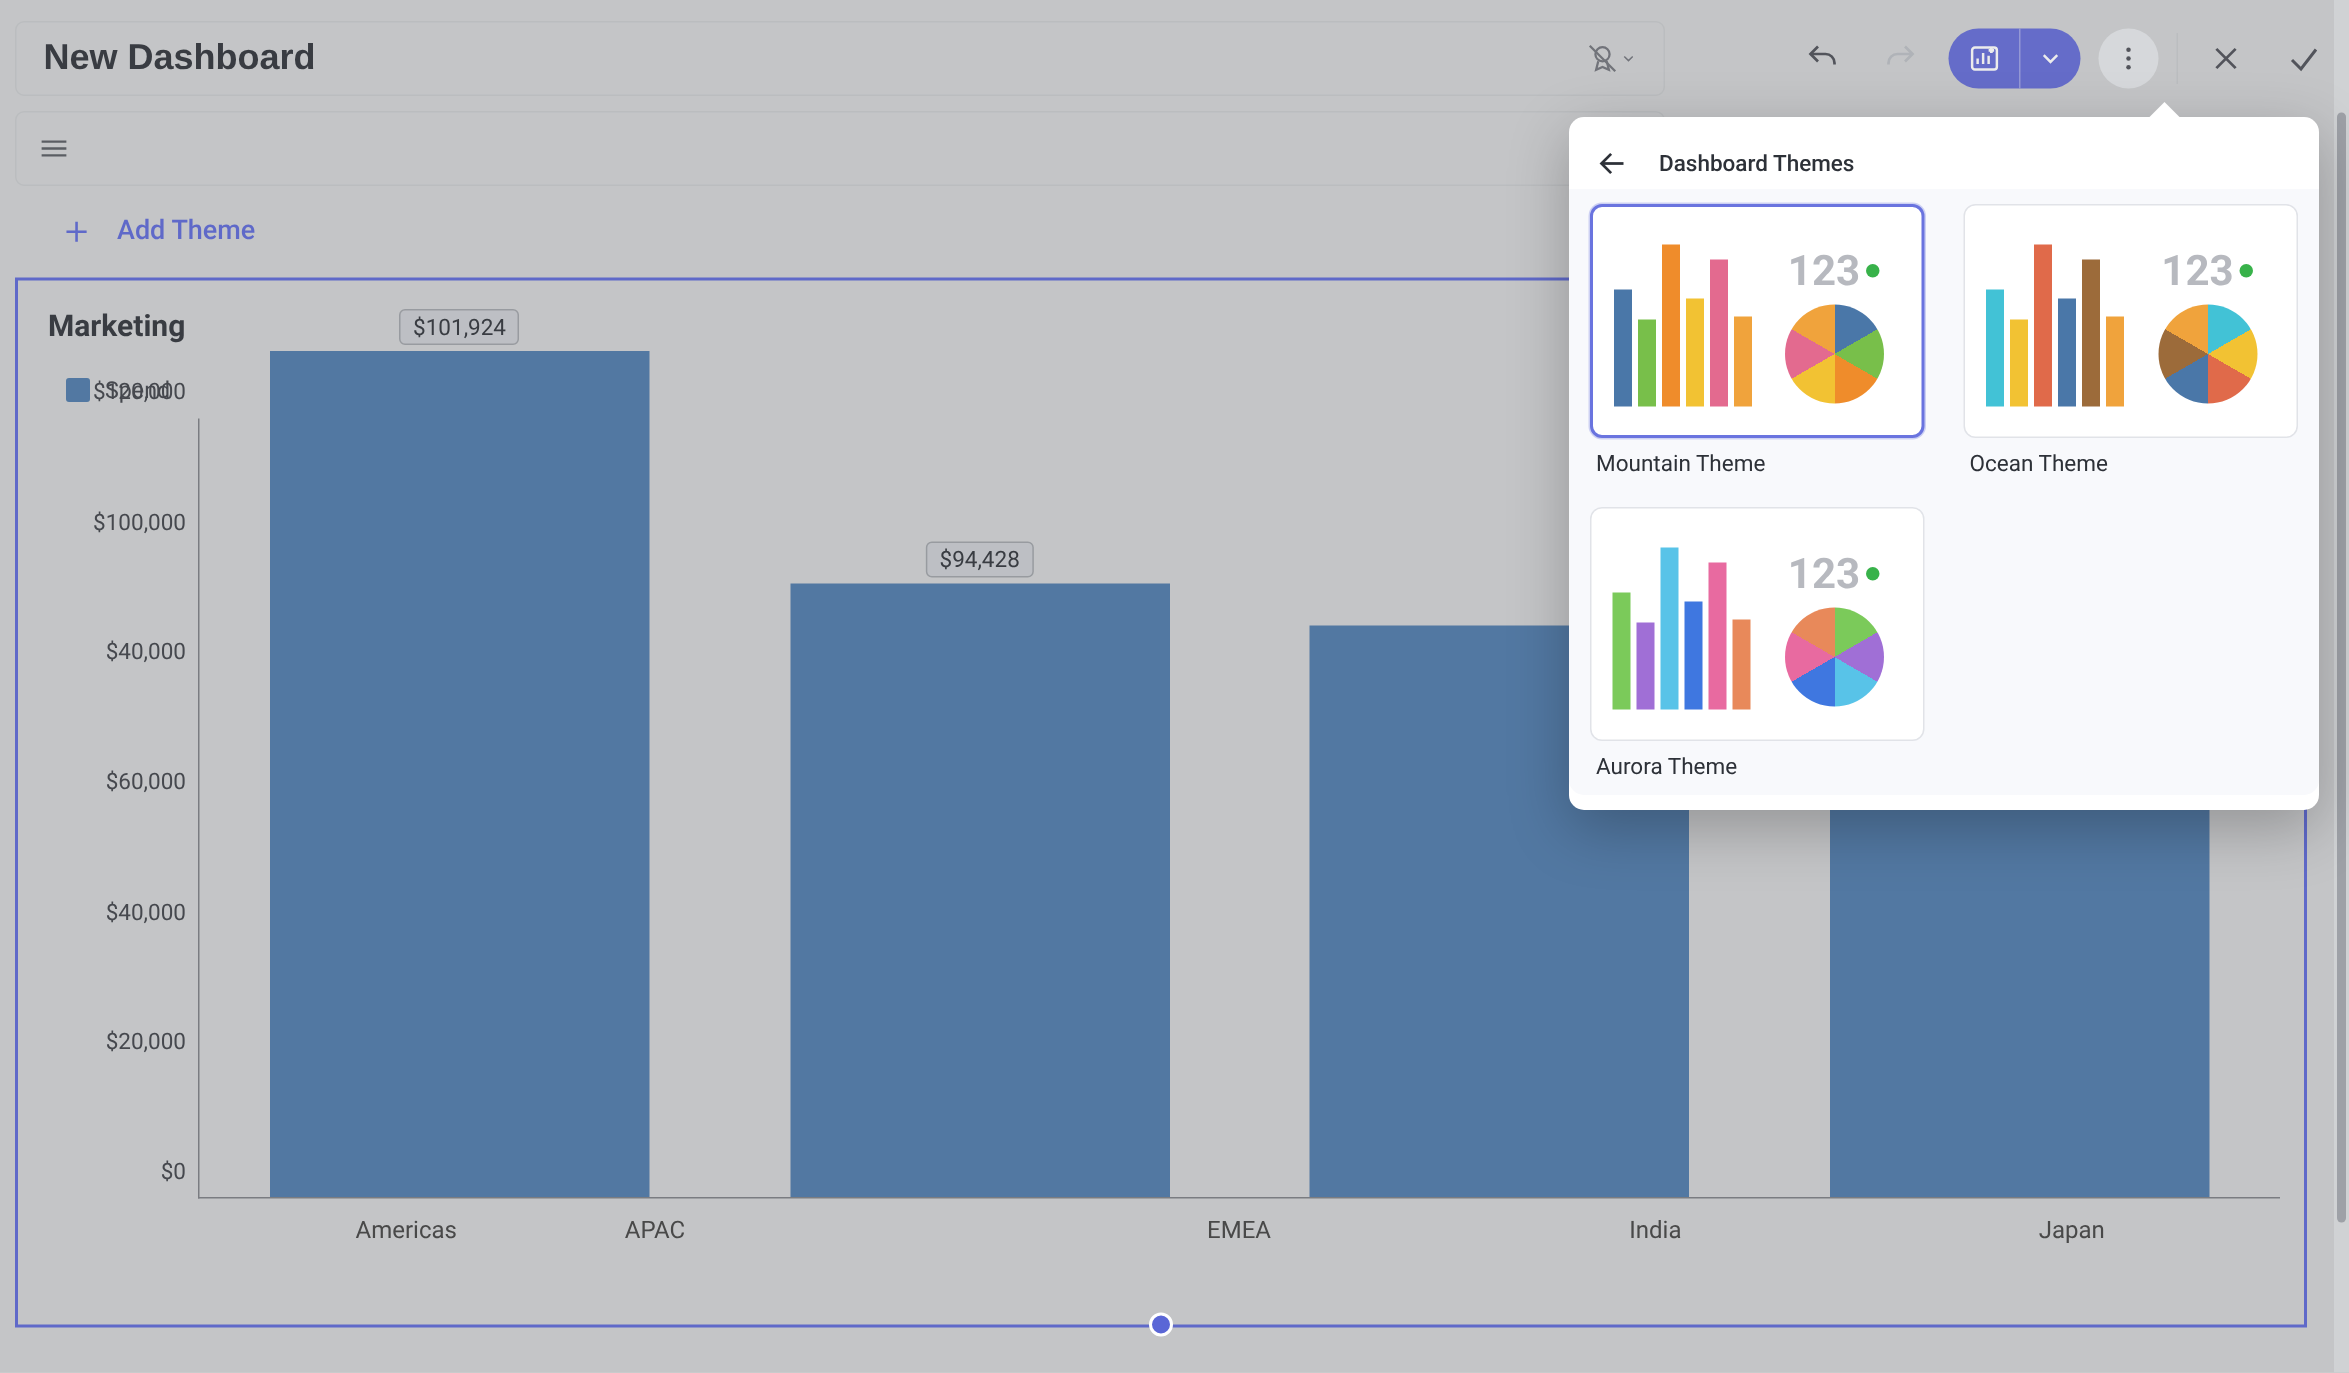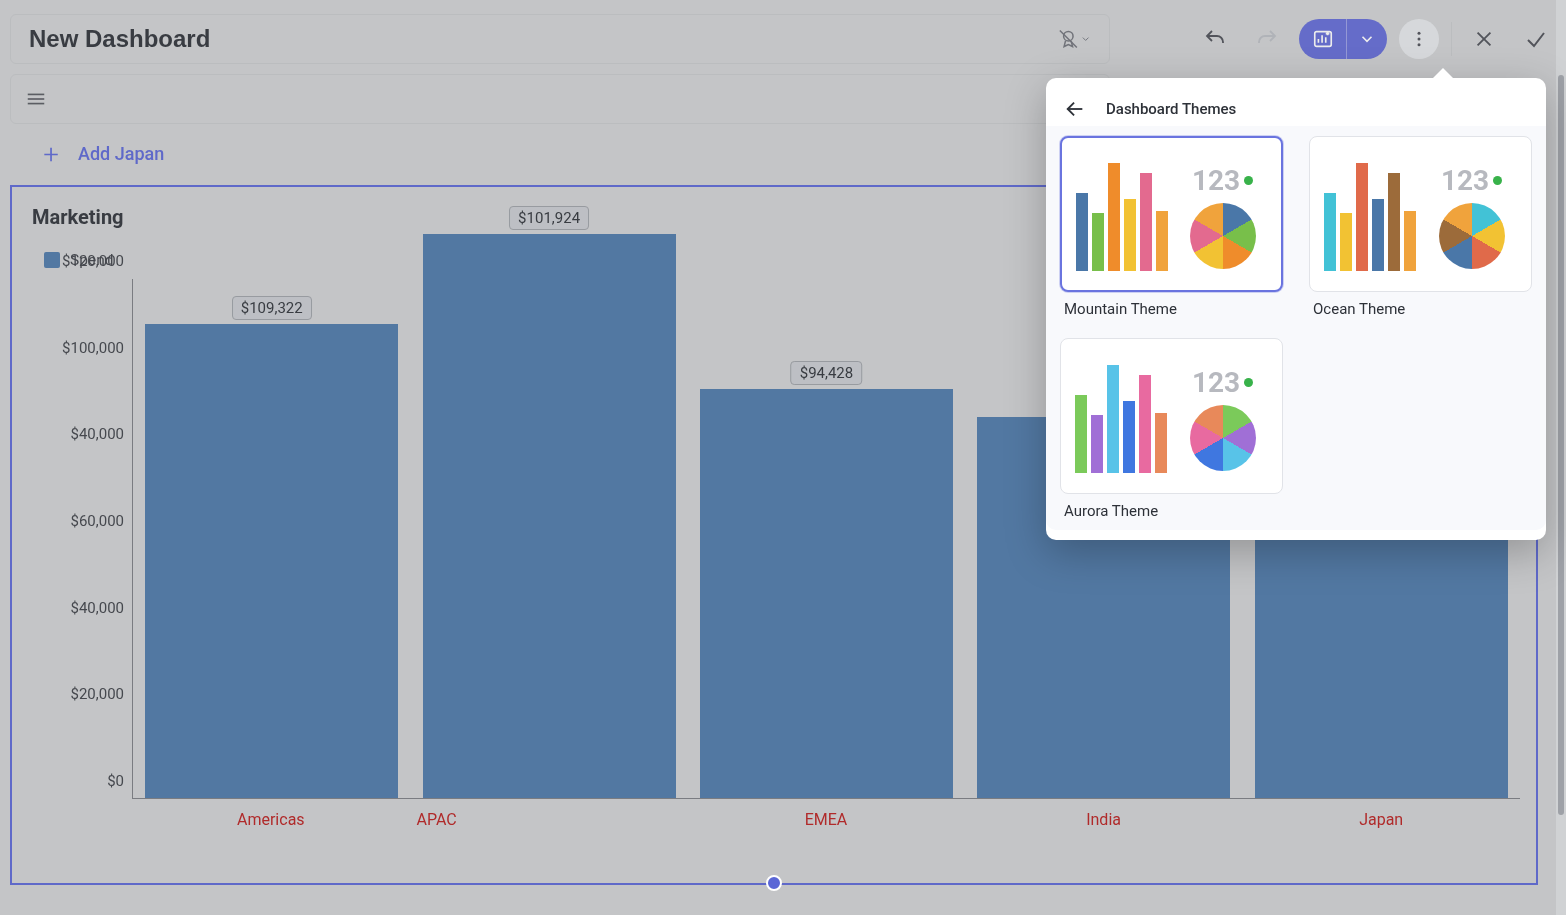--- a/index.html
+++ b/index.html
@@ -41,21 +41,21 @@
 
   .plot { position: relative; margin-top: 10px; height: 560px; display:flex; }
   .yaxis { width: 100px; position: relative; }
   .ytick { position: absolute; right: 8px; font-size: 15px; color: #3c3f46; transform: translateY(-50%); }
   .bars-area { flex:1; position: relative; border-left: 1px solid #7a7c82; border-bottom: 1px solid #7a7c82; margin-bottom: 40px; }
   .bars-row { position:absolute; left:0; right:0; bottom:0; top:0; display:flex; justify-content: space-around; align-items: flex-end; }
   .bar-group { width: 19%; display:flex; flex-direction:column; align-items:center; position:relative;}
   .bar { width: 96%; background: #4a77a8; position: relative;}
   .bar-label { position:absolute; top:-28px; left:50%; transform:translateX(-50%); background:#c8cbd0; border:1px solid #9da0a6; border-radius:4px; padding:2px 8px; font-size:15px; color:#2d3138; white-space:nowrap;}
   .xaxis { position:absolute; left:100px; right:0; bottom:0; height:40px; display:flex; justify-content:space-around; align-items:center; }
-  .xtick { font-size: 16px; color:#b91c1c; }
+  .xtick { font-size: 16px; color:#404040; }
 
   .resize-handle { position:absolute; bottom:-8px; left:50%; transform:translateX(-50%); width:16px; height:16px; background:#5a66d6; border:2px solid #fff; border-radius:50%; z-index:20; }
 
   
   .popover { position: absolute; top: 78px; right: 20px; width: 500px; background: #fff; border-radius: 10px; box-shadow: 0 12px 40px rgba(0,0,0,0.25); z-index: 100; padding-bottom: 10px;}
   .popover::before { content:""; position:absolute; top:-10px; right: 92px; width:0; height:0; border-left:11px solid transparent; border-right:11px solid transparent; border-bottom:11px solid #fff; }
   .pop-head { display:flex; align-items:center; gap: 20px; padding: 20px 18px 6px 18px; }
   .pop-title { font-size: 15px; font-weight: 500; color:#2d3138; }
   .pop-body { padding: 10px 14px; display:grid; grid-template-columns: 1fr 1fr; gap: 20px 26px; background: #f8f9fc; border-radius: 0 0 10px 10px;}
   .theme-card { display:flex; flex-direction:column; gap:8px; }
@@ -149,21 +149,21 @@
           <line x1="3" y1="7" x2="21" y2="7"></line>
           <line x1="3" y1="12" x2="21" y2="12"></line>
           <line x1="3" y1="17" x2="21" y2="17"></line>
         </svg>
     </div>
   </div>
 
   <div class="filters-row">
     <div class="add-filter">
       <span class="plus">＋</span>
-      <span>Add Japan</span>
+      <span>Add Theme</span>
     </div>
   </div>
 
   <div class="chart-panel">
     <div class="chart-title">Marketing</div>
     <div class="legend">
       <span class="swatch"></span>
       <span>Spend</span>
     </div>
 
@@ -172,25 +172,20 @@
           <div class="ytick" style="bottom: 40px;">$0</div>
           <div class="ytick" style="bottom: 126.667px;">$20,000</div>
           <div class="ytick" style="bottom: 213.333px;">$40,000</div>
           <div class="ytick" style="bottom: 300px;">$60,000</div>
           <div class="ytick" style="bottom: 386.667px;">$40,000</div>
           <div class="ytick" style="bottom: 473.333px;">$100,000</div>
           <div class="ytick" style="bottom: 560px; margin-left: 37px;">$120,000</div>
         </div>
       <div class="bars-area">
         <div class="bars-row" id="bars-row">
-            <div class="bar-group">
-              <div class="bar" style="height: 473.729px;">
-                <div class="bar-label">$109,322</div>
-              </div>
-            </div>
             <div class="bar-group">
               <div class="bar" style="height: 564px;">
                 <div class="bar-label">$101,924</div>
               </div>
             </div>
             <div class="bar-group">
               <div class="bar" style="height: 409.188px;">
                 <div class="bar-label">$94,428</div>
               </div>
             </div>

